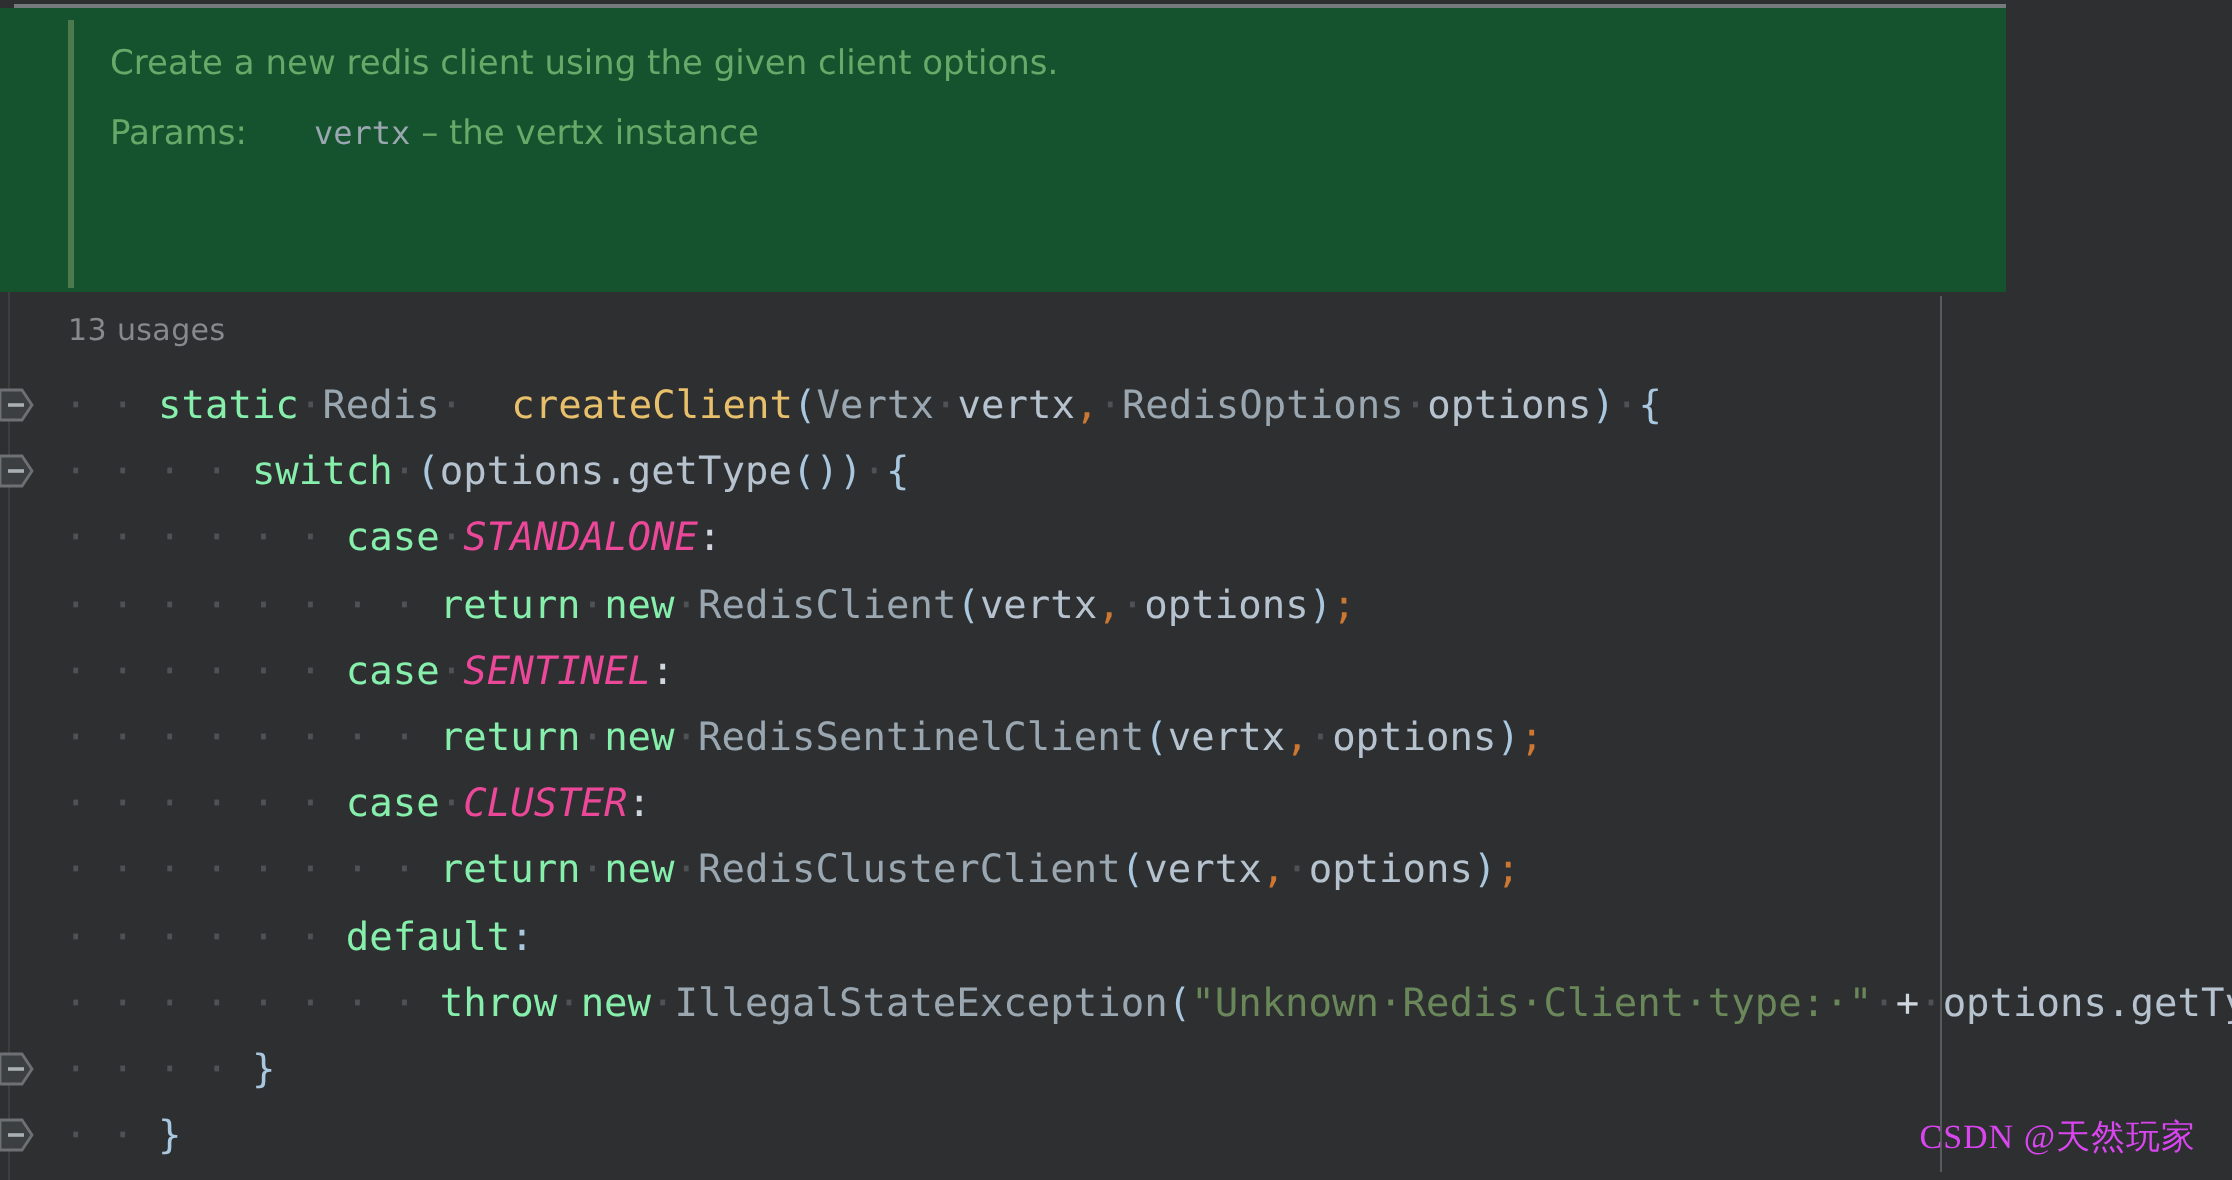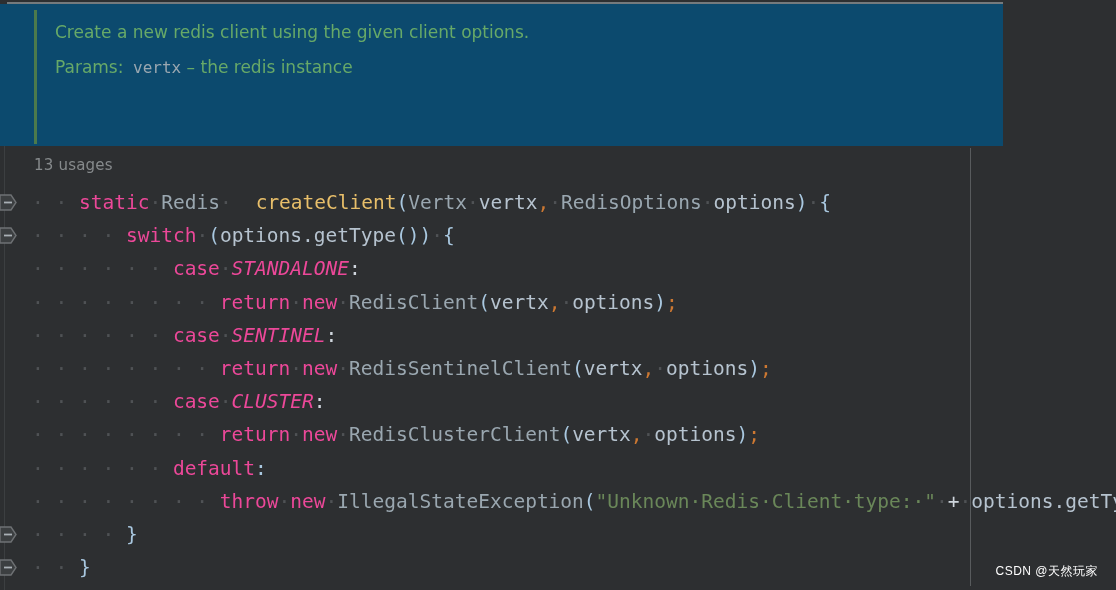--- a/index.html
+++ b/index.html
@@ -24,21 +24,21 @@
     width: 996px;
     height: 2px;
     background: #757a7d;
   }
   #doc-panel {
     position: absolute;
     left: 0;
     top: 4px;
     width: 1003px;
     height: 142px;
-    background: #0c4a6e;
+    background: #14532d;
   }
   #doc-accent-bar {
     position: absolute;
     left: 34px;
     top: 6px;
     width: 3px;
     height: 134px;
     background: #4c7a4c;
   }
   .doc-body {
@@ -47,21 +47,22 @@
     top: 14px;
     width: 930px;
     font-family: "DejaVu Sans", sans-serif;
     font-size: 17px;
     color: #67a968;
     line-height: 28px;
   }
   .doc-summary { margin: 0 0 7px 0; }
   .doc-row {
     display: flex;
-    align-items: flex-start;
+    align-items: center;
+    gap: 24px;
   }
   .doc-label {
     flex: 0 0 auto;
     width: 78px;
     color: #67a968;
   }
   .doc-rows { flex: 1 1 auto; }
   .doc-param-line { white-space: nowrap; }
   .doc-code {
     font-family: "DejaVu Sans Mono", monospace;
@@ -118,21 +119,21 @@
     white-space: pre;
   }
   .code-line {
     position: relative;
     height: 33.2px;
     padding-left: 32px;
     color: #a9b7c6;
   }
 
   
-  .kw   { color: #ec4899; }       
+  .kw   { color: #86efac; }       
   .typ  { color: #9aa7b0; text-align: center; }       
   .mth  { color: #e8bf6a; margin-left: 24px; }       
   .pun  { color: #a9c8e0; }       
   .id   { color: #b6c3cf; }       
   .op   { color: #cc7832; }       
   .plus { color: #cfd6dd; }
   .cst  { color: #ec4899; font-style: italic; }  
   .str  { color: #6a8759; }       
   .dot  { color: #b6c3cf; }
   .ws   { color: #4f5255; }       
@@ -144,23 +145,23 @@
     width: 18px;
     height: 21px;
   }
   .fold svg { display: block; }
 
   
   #watermark {
     position: absolute;
     right: 18px;
     bottom: 10px;
-    font-family: Liberation Sans, sans-serif;
-    font-size: 12px;
-    color: #ffffff;
+    font-family: Liberation Serif, serif;
+    font-size: 17px;
+    color: #d946ef;
     letter-spacing: 0.5px;
   }
 </style>
 </head>
 <body>
 
 <div id="root">
 
   <div id="doc-popup-border"></div>
 
@@ -169,21 +170,21 @@
     <div class="doc-body">
 
       <p class="doc-summary">Create a new redis client using the given client options.</p>
 
       <div class="doc-row">
         <span class="doc-label">Params:</span>
         <span class="doc-rows">
           <span class="doc-param-line">
             <span class="doc-code">vertx</span>
             <span class="doc-dash">–</span>
-            <span class="doc-desc">the redis instance</span>
+            <span class="doc-desc">the vertx instance</span>
           </span>
           <br>
         </span>
       </div>
 
 
     </div>
   </div>
 
   <div id="editor">

